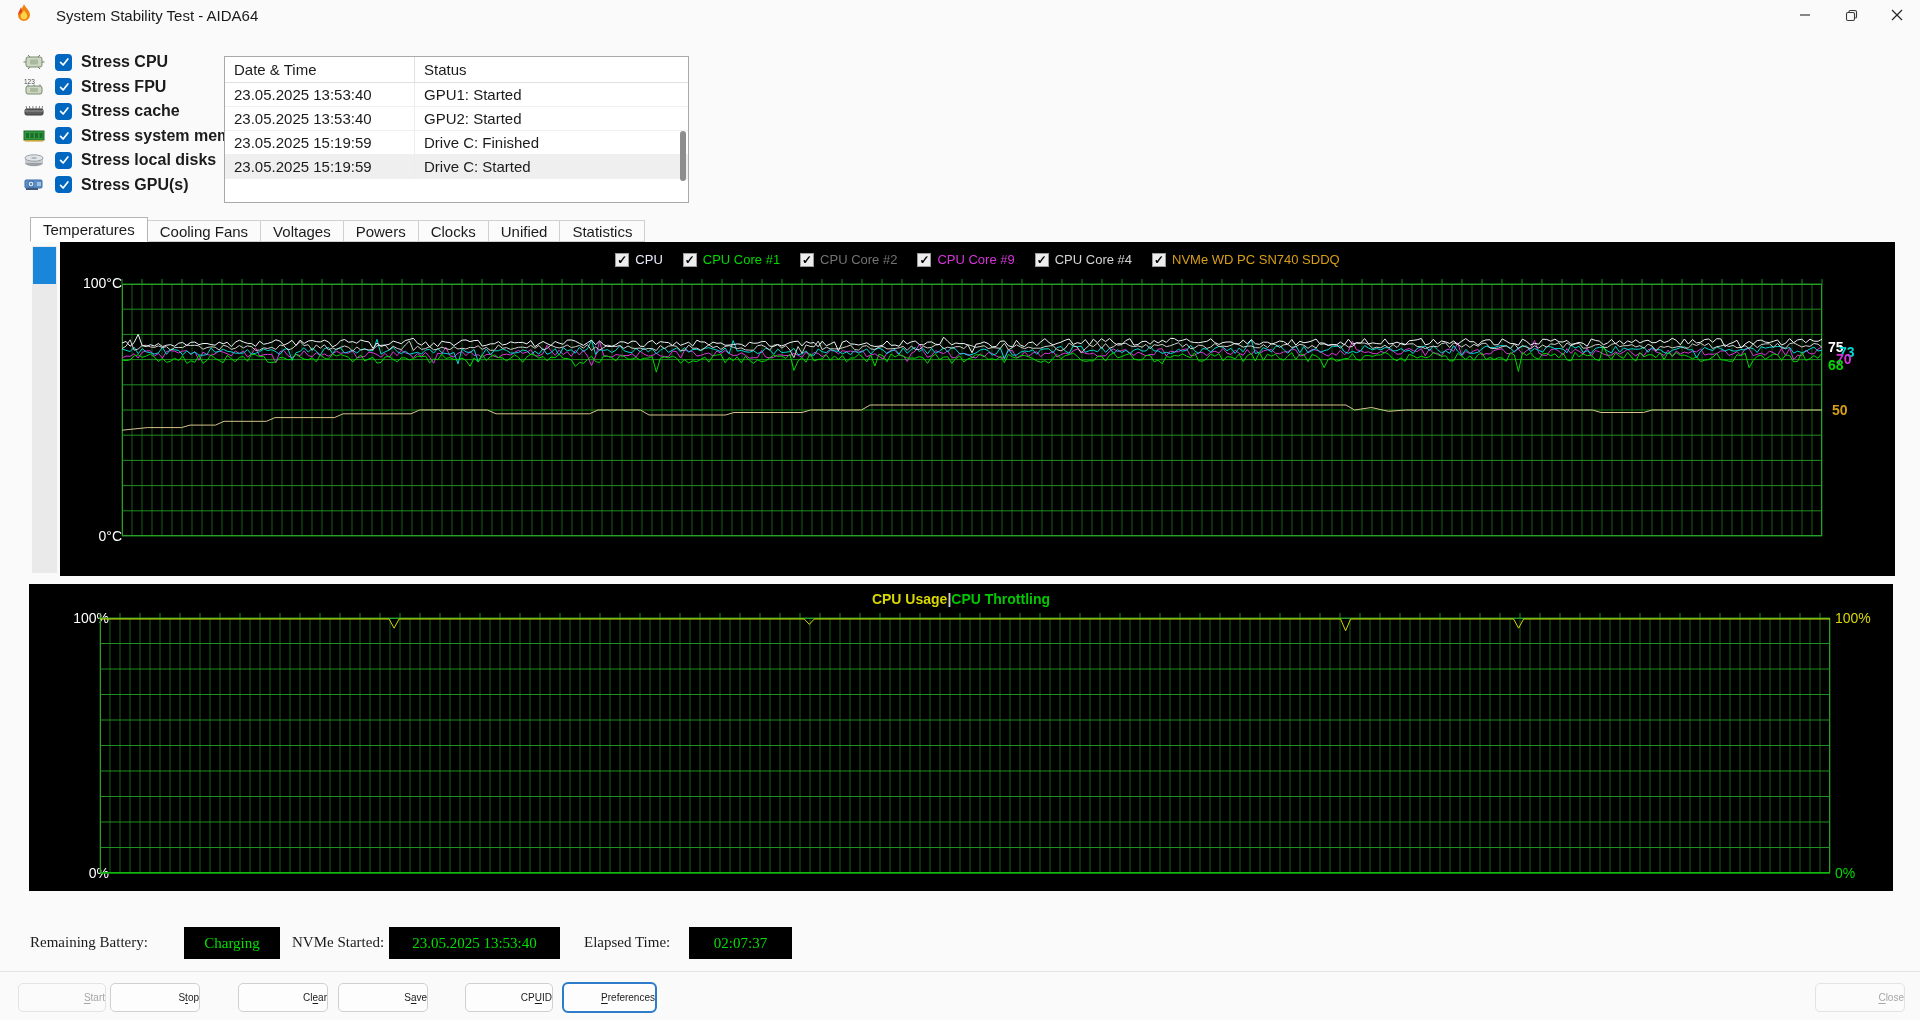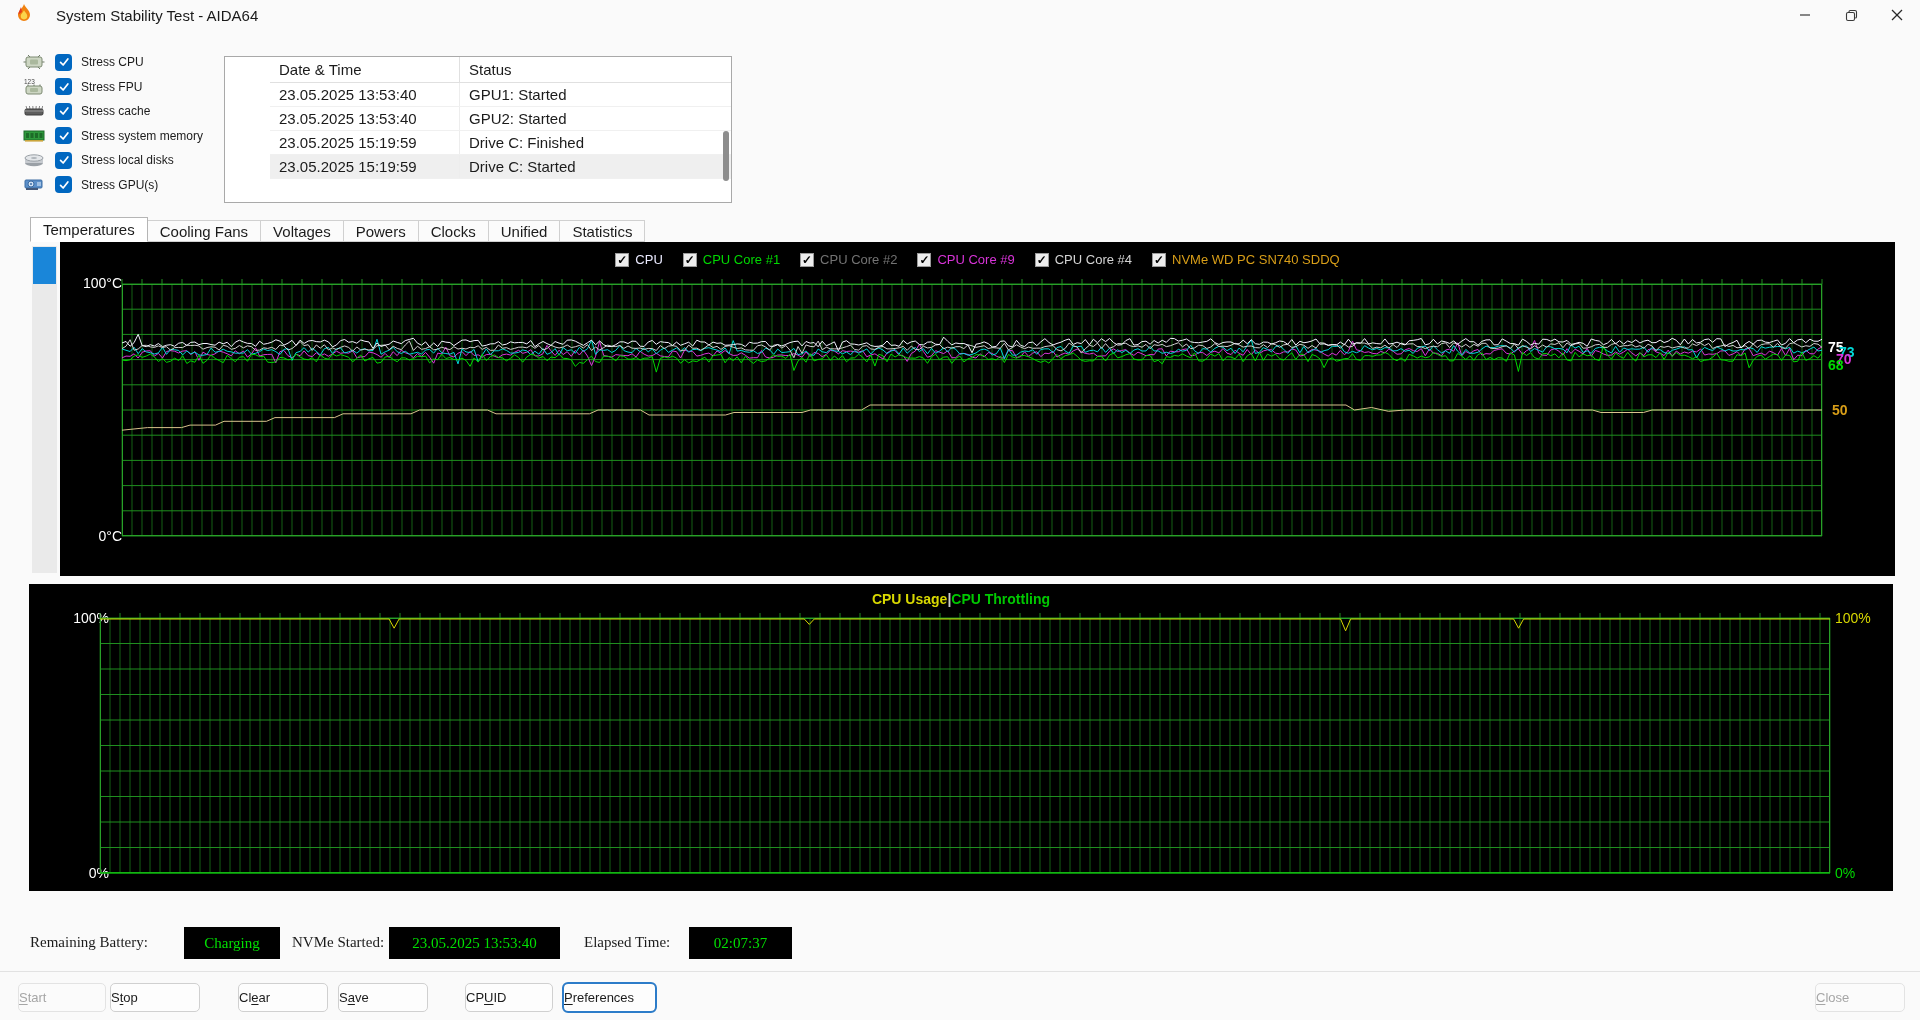--- a/index.html
+++ b/index.html
@@ -14,25 +14,25 @@
   .titlebar .title { font-size:15px; color:#1a1a1a; }
   .caption-buttons { position:absolute; right:0; top:0; height:30px; display:flex; }
   .caption-btn { width:46px; height:30px; display:flex; align-items:center; justify-content:center; }
 
   
   .stress-list { position:absolute; left:22px; top:50px; }
   .stress-item { display:flex; align-items:center; height:24.5px; gap:9px; }
   .stress-item .dev-icon { width:24px; display:flex; justify-content:center; }
   .chk-blue { width:17px; height:17px; background:#0067c0; border-radius:4px;
     display:flex; align-items:center; justify-content:center; flex:0 0 auto; }
-  .stress-item .lbl { font-size:12px; }
+  .stress-item .lbl { font-size:16px;font-weight:bold; }
 
   
-  .log-table { position:absolute; left:224px; top:56px; width:508px; height:147px;
-    background:#fff; border:1px solid #a9a9a9; font-size:15px;padding-left:45px; }
+  .log-table { position:absolute; left:224px; top:56px; width:465px; height:147px;
+    background:#fff; border:1px solid #a9a9a9; font-size:15px; }
   .log-row { display:flex; height:24px; align-items:center; border-bottom:1px solid #f0f0f0; }
   .log-row.header { height:26px; border-bottom:1px solid #e0e0e0; }
   .log-row .c1 { width:190px; padding-left:9px; border-right:1px solid #ededed; height:100%; display:flex; align-items:center; }
   .log-row.header .c1 { border-right:1px solid #e0e0e0; }
   .log-row .c2 { flex:1; padding-left:9px; }
   .log-row.selected { background:#efefef; }
   .log-scrollbar { position:absolute; right:2px; top:2px; bottom:2px; width:6px; }
   .log-scroll-thumb { position:absolute; left:0; width:6px; top:72px; height:50px; background:#8d8d8d; border-radius:3px; }
 
   
@@ -65,22 +65,22 @@
   
   .status-bar { position:absolute; left:0; top:927px; width:1920px; height:32px; font-size:15px;font-family:Liberation Serif, serif; }
   .status-label { position:absolute; top:7px; }
   .status-box { position:absolute; top:0; height:32px; background:#000; display:flex;
     align-items:center; justify-content:center; font-size:15px; }
 
   
   .btn-divider { position:absolute; left:0; top:971px; width:1920px; height:1px; background:#e2e2e2; }
   .button-row { position:absolute; left:0; top:983px; width:1920px; height:30px; }
   .btn { position:absolute; height:29px; background:#fdfdfd; border:1px solid #d0d0d0;
-    border-radius:5px; font-size:13px; font-family:"Liberation Sans", sans-serif;
-    color:#1b1b1b; text-align:left; }
+    border-radius:5px; font-size:10px; font-family:"Liberation Sans", sans-serif;
+    color:#1b1b1b; text-align:right; }
   .btn.disabled { color:#a6a6a6; border-color:#e3e3e3; background:#fbfbfb; }
   .btn.focused { outline:2px solid #2c7cc9; outline-offset:-1px; box-shadow:inset 0 0 0 1px #fff; }
   .btn u { text-decoration:underline; text-underline-offset:2px; }
 </style>
 </head>
 <body>
 
 <div class="titlebar">
   <span>
     <svg width="20" height="20" viewBox="0 0 20 20">

